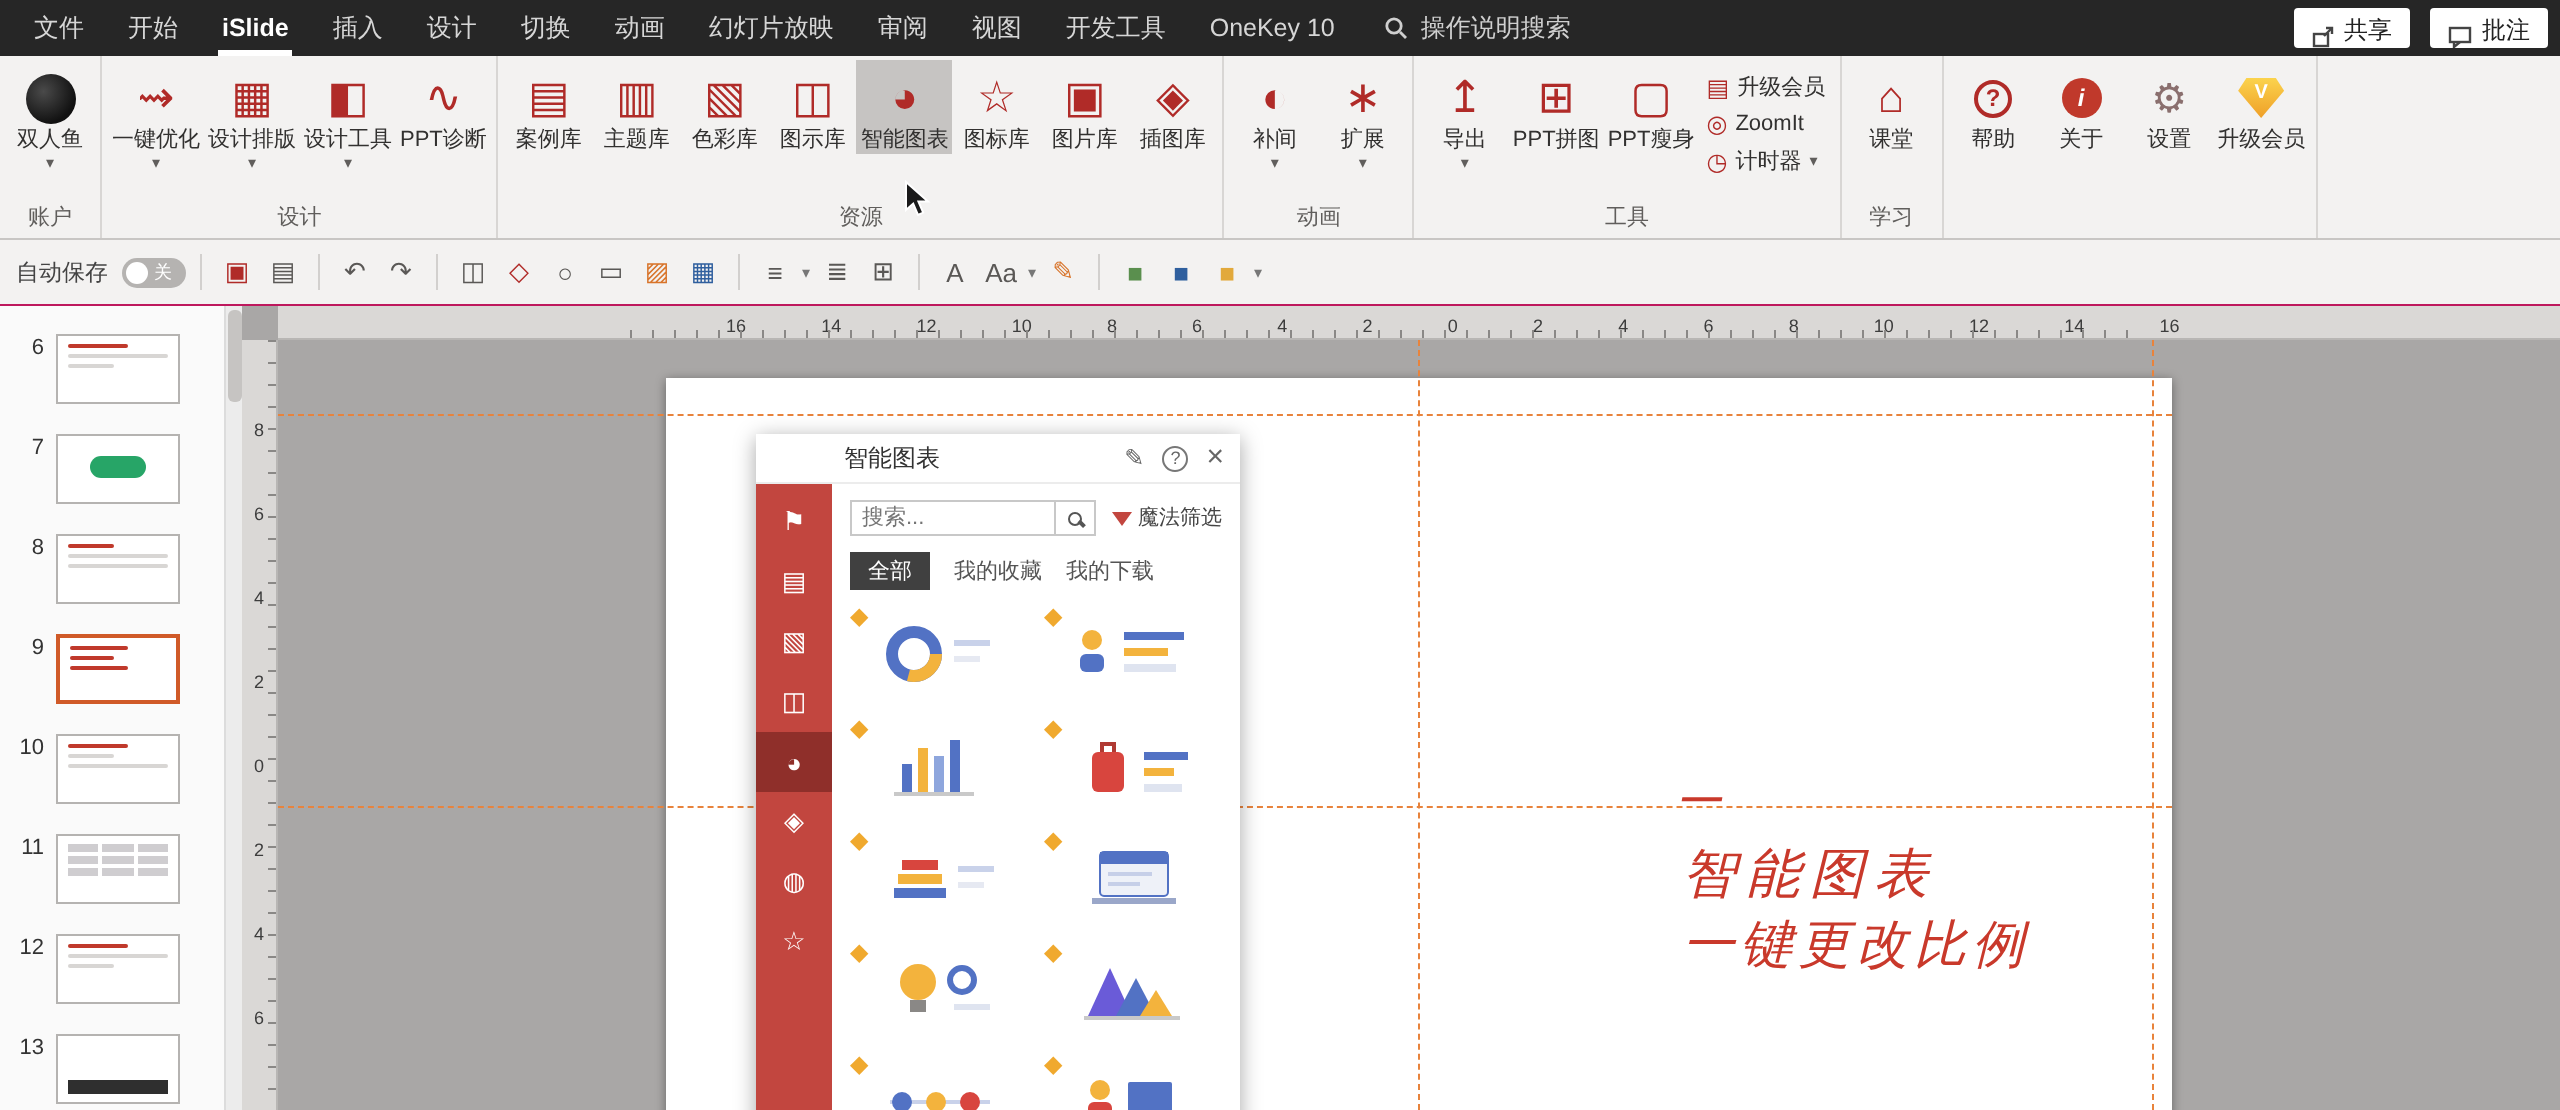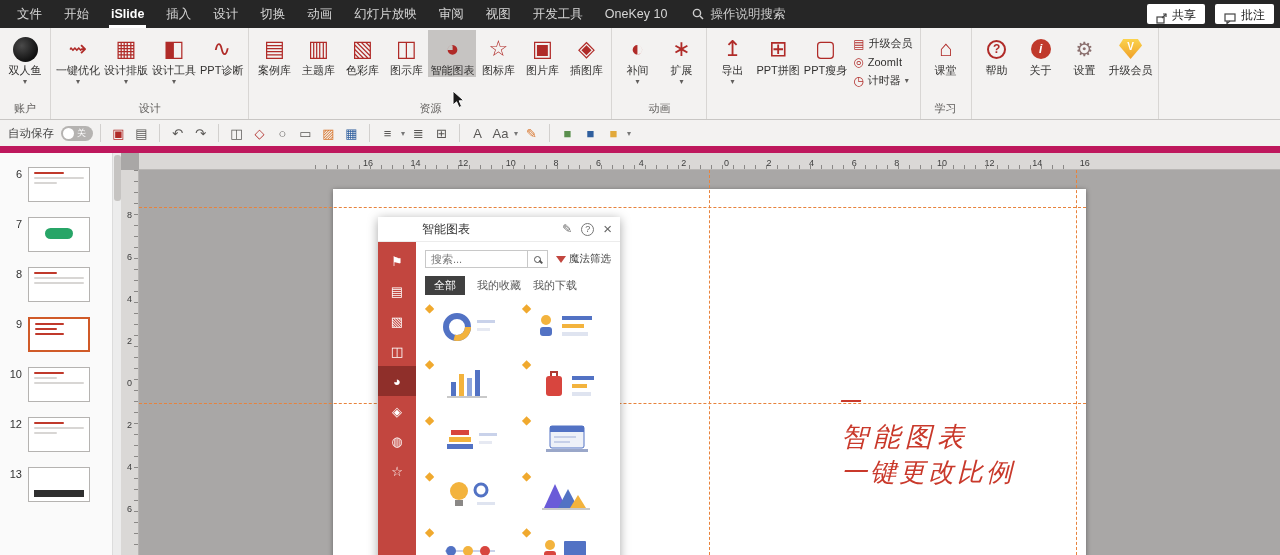--- a/index.html
+++ b/index.html
@@ -29,21 +29,21 @@
   .avatar { width:25px; height:25px; border-radius:50%; background:radial-gradient(circle at 35% 35%, #4a4a4a, #111 70%); }
   .rsmall { display:flex; flex-direction:column; padding:6px 4px 0; gap:4px; }
   .rsbtn { display:flex; align-items:center; gap:4px; font-size:11px; color:#323130; cursor:pointer; white-space:nowrap; }
   .sic { color:#b02b28; font-size:12px; }
   .ic-ring { width:19px; height:19px; border:2.5px solid #b02b28; border-radius:50%; display:flex; align-items:center; justify-content:center; font-size:12px; font-weight:bold; color:#b02b28; }
   .ic-fill { width:20px; height:20px; background:#c0392b; border-radius:50%; color:#fff; font-weight:bold; font-style:italic; font-size:12px; display:flex; align-items:center; justify-content:center; }
   .ic-gear { font-size:20px; color:#8a6f6e; }
   .ic-diamond { width:23px; height:20px; background:linear-gradient(180deg,#fbd34d,#ef9f27); clip-path:polygon(50% 100%,0 32%,18% 0,82% 0,100% 32%); color:#fff; font-size:10px; font-weight:bold; display:flex; align-items:center; justify-content:flex-start; padding-top:2px; flex-direction:column; }
 
   
-  .qat { height:33px; background:#f3f2f1; border-bottom:7px solid #be185d; display:flex; align-items:center; padding:0 8px; gap:2px; }
+  .qat { height:33px; background:#f3f2f1; border-bottom:1px solid #be185d; display:flex; align-items:center; padding:0 8px; gap:2px; }
   .qlabel { font-size:11.5px; color:#444; margin-right:5px; white-space:nowrap; }
   .tog { width:32px; height:15px; border-radius:8px; background:#b5b3b1; display:flex; align-items:center; padding:0 2px; gap:3px; cursor:pointer; }
   .knob { width:11px; height:11px; background:#fff; border-radius:50%; }
   .togtxt { font-size:9px; color:#fff; }
   .qsep { width:1px; height:18px; background:#d2d0ce; margin:0 5px; }
   .qi { width:21px; height:22px; display:flex; align-items:center; justify-content:center; font-size:13px; color:#5a5856; cursor:pointer; }
   .qi.mar { color:#b02b28; } .qi.grn { color:#5a8f4e; } .qi.blu { color:#2f5f9e; } .qi.yel { color:#e2a93b; } .qi.org { color:#d8742a; }
   .qcaret { font-size:8px; color:#777; margin:0 1px; }
 
   
@@ -303,20 +303,21 @@
           <span class="sic">◎</span>
           <span>ZoomIt</span>
         </div>
         <div class="rsbtn">
           <span class="sic">◷</span>
           <span>计时器</span>
           <span class="crt">▾</span>
         </div>
       </div>
     </div>
+    <div class="rlabel">工具</div>
   </div>
 
   <div class="rgroup">
     <div class="rbtns">
       <div class="rbtn">
         <div class="ric-box">
             <span class="ric">⌂</span>
           </div>
         <span class="rlb">课堂</span>
       </div>
@@ -426,20 +427,40 @@
     </div>
     <div class="trow">
       <span class="tnum">10</span>
       <div class="thumb">
           <div class="ml red"></div>
           <div class="ml short"></div>
           <div class="ml"></div>
         </div>
     </div>
     <div class="trow">
+      <span class="tnum">11</span>
+      <div class="thumb">
+        <div class="mrow">
+            <div class="mcell"></div>
+            <div class="mcell"></div>
+            <div class="mcell"></div>
+          </div>
+        <div class="mrow">
+            <div class="mcell"></div>
+            <div class="mcell"></div>
+            <div class="mcell"></div>
+          </div>
+        <div class="mrow">
+            <div class="mcell"></div>
+            <div class="mcell"></div>
+            <div class="mcell"></div>
+          </div>
+      </div>
+    </div>
+    <div class="trow">
       <span class="tnum">12</span>
       <div class="thumb">
           <div class="ml red"></div>
           <div class="ml"></div>
           <div class="ml short"></div>
         </div>
     </div>
     <div class="trow">
       <span class="tnum">13</span>
       <div class="thumb">

